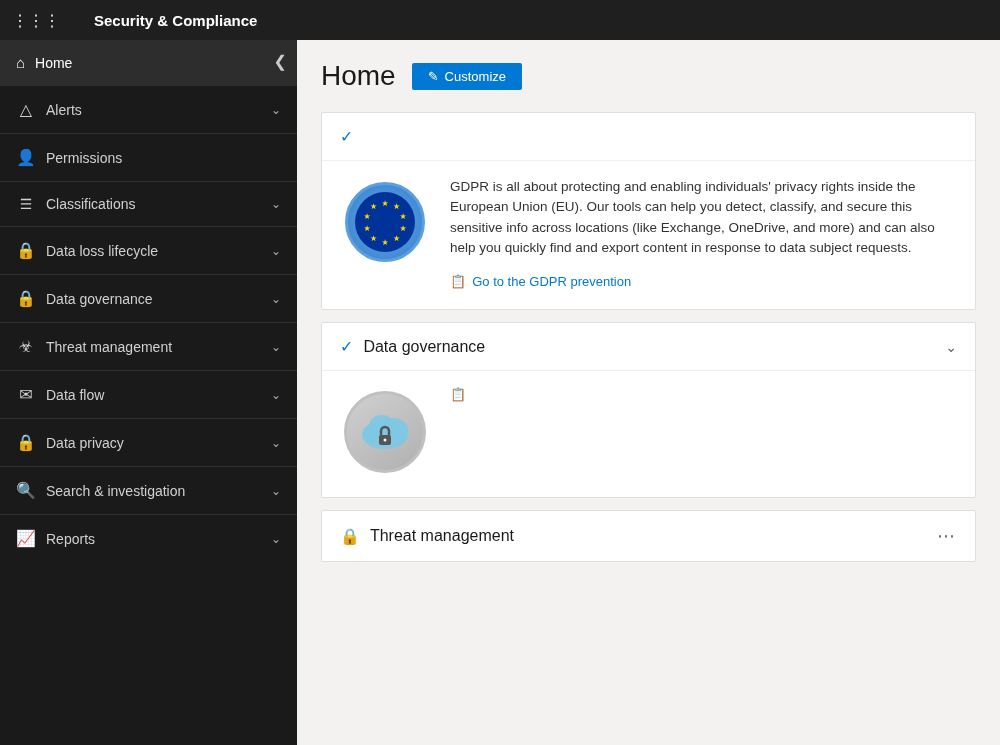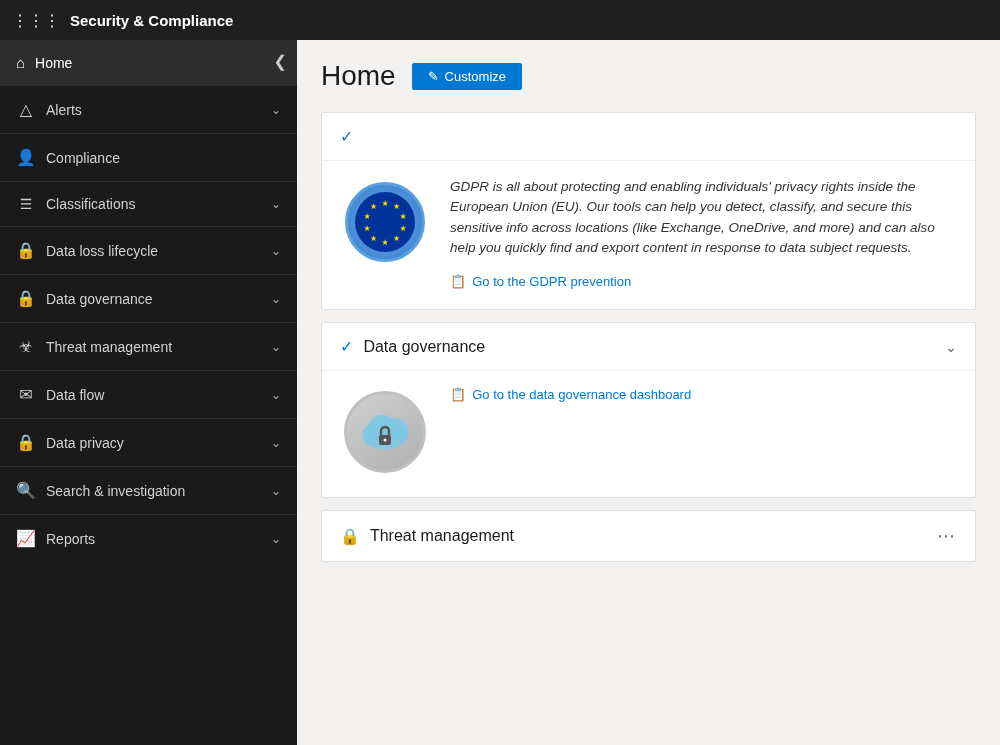--- a/index.html
+++ b/index.html
@@ -10,21 +10,21 @@
       background: #1f1f1f;
       color: #fff;
       height: 40px;
       display: flex;
       align-items: center;
       padding: 0 12px;
       gap: 10px;
       flex-shrink: 0;
     }
     .topbar-grid-icon { font-size: 16px; opacity: 0.9; }
-    .topbar-title { font-size: 15px; font-weight: 600; }
+    .topbar-title { font-size: 15px; font-weight: 600; margin-left: 24px; }
 
     
     .main-layout {
       display: flex;
       flex: 1;
       overflow: hidden;
     }
 
     
     .sidebar {
@@ -187,21 +187,20 @@
     }
 
     .card-text {
       flex: 1;
     }
     .card-text p {
       font-size: 13.5px;
       color: #333;
       line-height: 1.5;
       margin-bottom: 16px;
-      font-style: italic;
     }
     .card-link {
       color: #0078d4;
       font-size: 13px;
       cursor: pointer;
       display: flex;
       align-items: center;
       gap: 6px;
       text-decoration: none;
     }
@@ -233,21 +232,21 @@
       <div class="item-left">
         <span class="icon">△</span>
         <span>Alerts</span>
       </div>
       <span class="chevron">⌄</span>
     </div>
 
     <div class="sidebar-item">
       <div class="item-left">
         <span class="icon">👤</span>
-        <span>Compliance</span>
+        <span>Permissions</span>
       </div>
     </div>
 
     <div class="sidebar-item">
       <div class="item-left">
         <span class="icon" style="font-size:14px;">☰</span>
         <span>Classifications</span>
       </div>
       <span class="chevron">⌄</span>
     </div>
@@ -379,21 +378,20 @@
 
               <rect x="23" y="28" width="12" height="10" rx="2" fill="#555"></rect>
               <path d="M25 28 v-4 a4 4 0 0 1 8 0 v4" fill="none" stroke="#555" stroke-width="2.5"></path>
               <circle cx="29" cy="33" r="1.5" fill="#fff"></circle>
             </svg>
           </div>
         </div>
         <div class="card-text">
           <a class="card-link">
             <span style="font-size:13px;">📋</span>
-            <span>Go to the data governance dashboard</span>
           </a>
         </div>
       </div>
     </div>
 
     <div class="card card-threat">
       <div class="card-header">
         <div class="card-header-left">
           <span style="color:#555;font-size:16px;">🔒</span>
           <span>Threat management</span>

